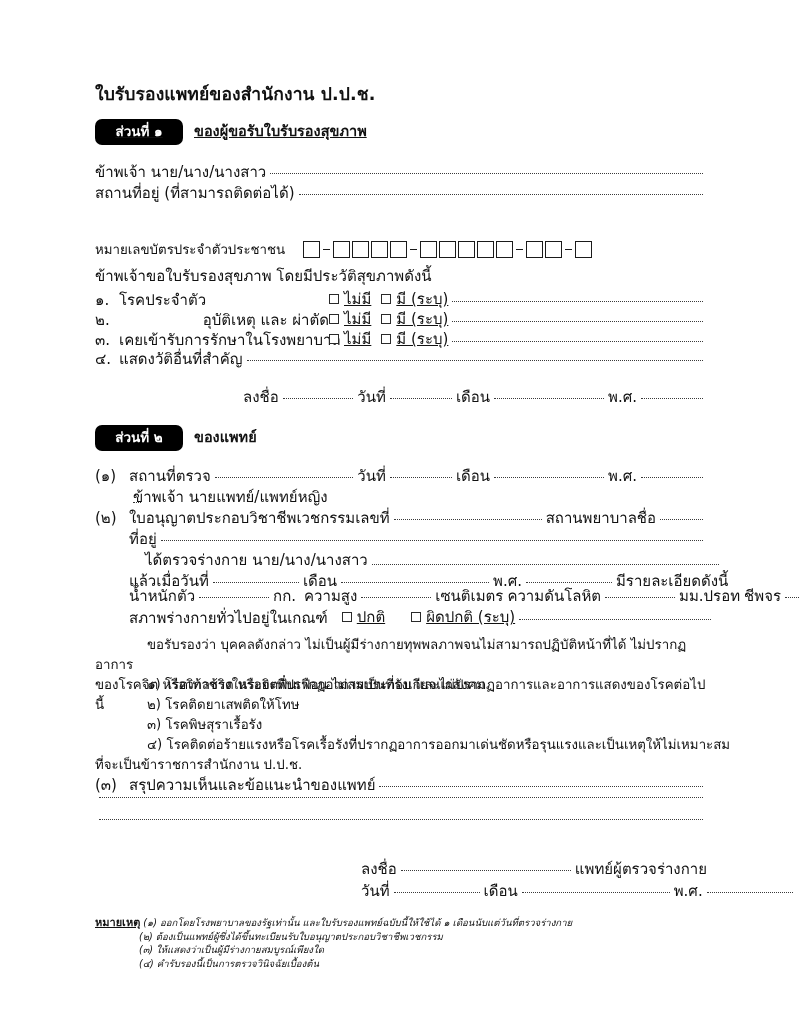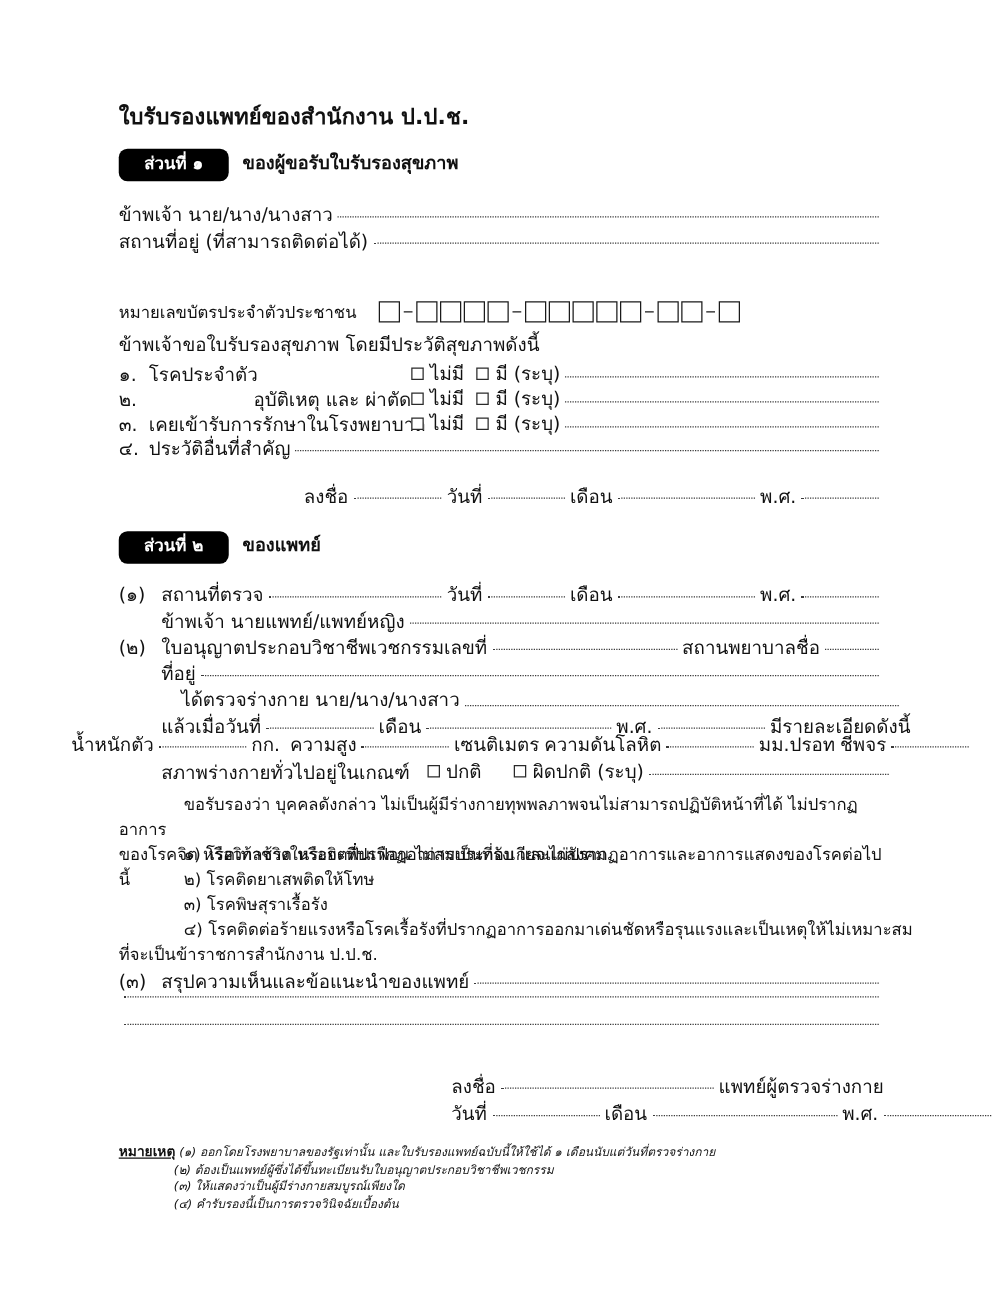--- a/index.html
+++ b/index.html
@@ -135,20 +135,21 @@
     background: #fff;
     vertical-align: middle;
     position: relative;
     top: -1px;
   }
   .opt {
     display: inline-flex;
     align-items: center;
     gap: 5px;
     flex: 0 0 auto;
+    text-decoration: underline;
   }
 
   
   .para {
     position: absolute;
     font-size: 13.3px;
     line-height: 20px;
     text-align: left;
     width: 612px;
   }
@@ -180,21 +181,21 @@
   .note-indent { display: inline-block; width: 44px; }
 </style>
 </head>
 <body>
 
 <div id="page">
   <div class="sheet">
 
     <div class="doc-title">ใบรับรองแพทย์ของสำนักงาน ป.ป.ช.</div>
 
-    <div class="section-head" style="left:0; top:118px;">
+    <div class="section-head" style="left:0; top:118px;text-decoration:underline;">
       <div class="badge">ส่วนที่ ๑</div>
       <div class="section-caption">ของผู้ขอรับใบรับรองสุขภาพ</div>
     </div>
 
     <div class="row" style="left:0; top:165px; width:612px;">
       <span class="lbl">ข้าพเจ้า นาย/นาง/นางสาว</span>
       <span class="dots"></span>
     </div>
 
     <div class="row" style="left:0; top:186px; width:612px;">
@@ -269,21 +270,21 @@
       <span class="pad" style="width:10px;"></span>
       <span class="opt">
         <span class="cbox"></span>
         <span>มี (ระบุ)</span>
       </span>
       <span class="dots"></span>
     </div>
 
     <div class="row" style="left:0; top:352px; width:612px;">
       <span class="lbl" style="width:24px;">๔.</span>
-      <span class="lbl">ประวัติอื่นที่สำคัญ</span>
+      <span class="lbl">แสดงวัติอื่นที่สำคัญ</span>
       <span class="dots"></span>
     </div>
 
     <div class="row" style="left:148px; top:390px; width:464px;">
       <span class="lbl">ลงชื่อ</span>
       <span class="dots"></span>
       <span class="lbl">วันที่</span>
       <span class="dots fixed-s"></span>
       <span class="lbl">เดือน</span>
       <span class="dots fixed-l"></span>
@@ -301,21 +302,21 @@
       <span class="lbl">สถานที่ตรวจ</span>
       <span class="dots"></span>
       <span class="lbl">วันที่</span>
       <span class="dots fixed-s"></span>
       <span class="lbl">เดือน</span>
       <span class="dots fixed-l"></span>
       <span class="lbl">พ.ศ.</span>
       <span class="dots fixed-s"></span>
     </div>
 
-    <div class="row" style="left:34px; top:490px; width:578px;">
+    <div class="row" style="left:34px; top:490px; width:578px;flex-direction:column;">
       <span class="lbl">ข้าพเจ้า นายแพทย์/แพทย์หญิง</span>
       <span class="dots"></span>
     </div>
 
     <div class="row" style="left:0; top:511px; width:612px;">
       <span class="lbl" style="width:34px;">(๒)</span>
       <span class="lbl">ใบอนุญาตประกอบวิชาชีพเวชกรรมเลขที่</span>
       <span class="dots fixed-xl"></span>
       <span class="lbl">สถานพยาบาลชื่อ</span>
       <span class="dots"></span>
@@ -334,21 +335,21 @@
     <div class="row" style="left:34px; top:574px; width:578px;">
       <span class="lbl">แล้วเมื่อวันที่</span>
       <span class="dots fixed-m"></span>
       <span class="lbl">เดือน</span>
       <span class="dots fixed-xl"></span>
       <span class="lbl">พ.ศ.</span>
       <span class="dots fixed-m"></span>
       <span class="lbl">มีรายละเอียดดังนี้</span>
     </div>
 
-    <div class="row" style="left:34px; top:589px; width:578px;justify-content:center;">
+    <div class="row" style="left:34px; top:589px; width:578px;">
       <span class="lbl">น้ำหนักตัว</span>
       <span class="dots fixed-w"></span>
       <span class="lbl">กก.</span>
       <span class="pad" style="width:8px;"></span>
       <span class="lbl">ความสูง</span>
       <span class="dots fixed-w"></span>
       <span class="lbl">เซนติเมตร</span>
       <span class="pad" style="width:4px;"></span>
       <span class="lbl">ความดันโลหิต</span>
       <span class="dots fixed-w"></span>

